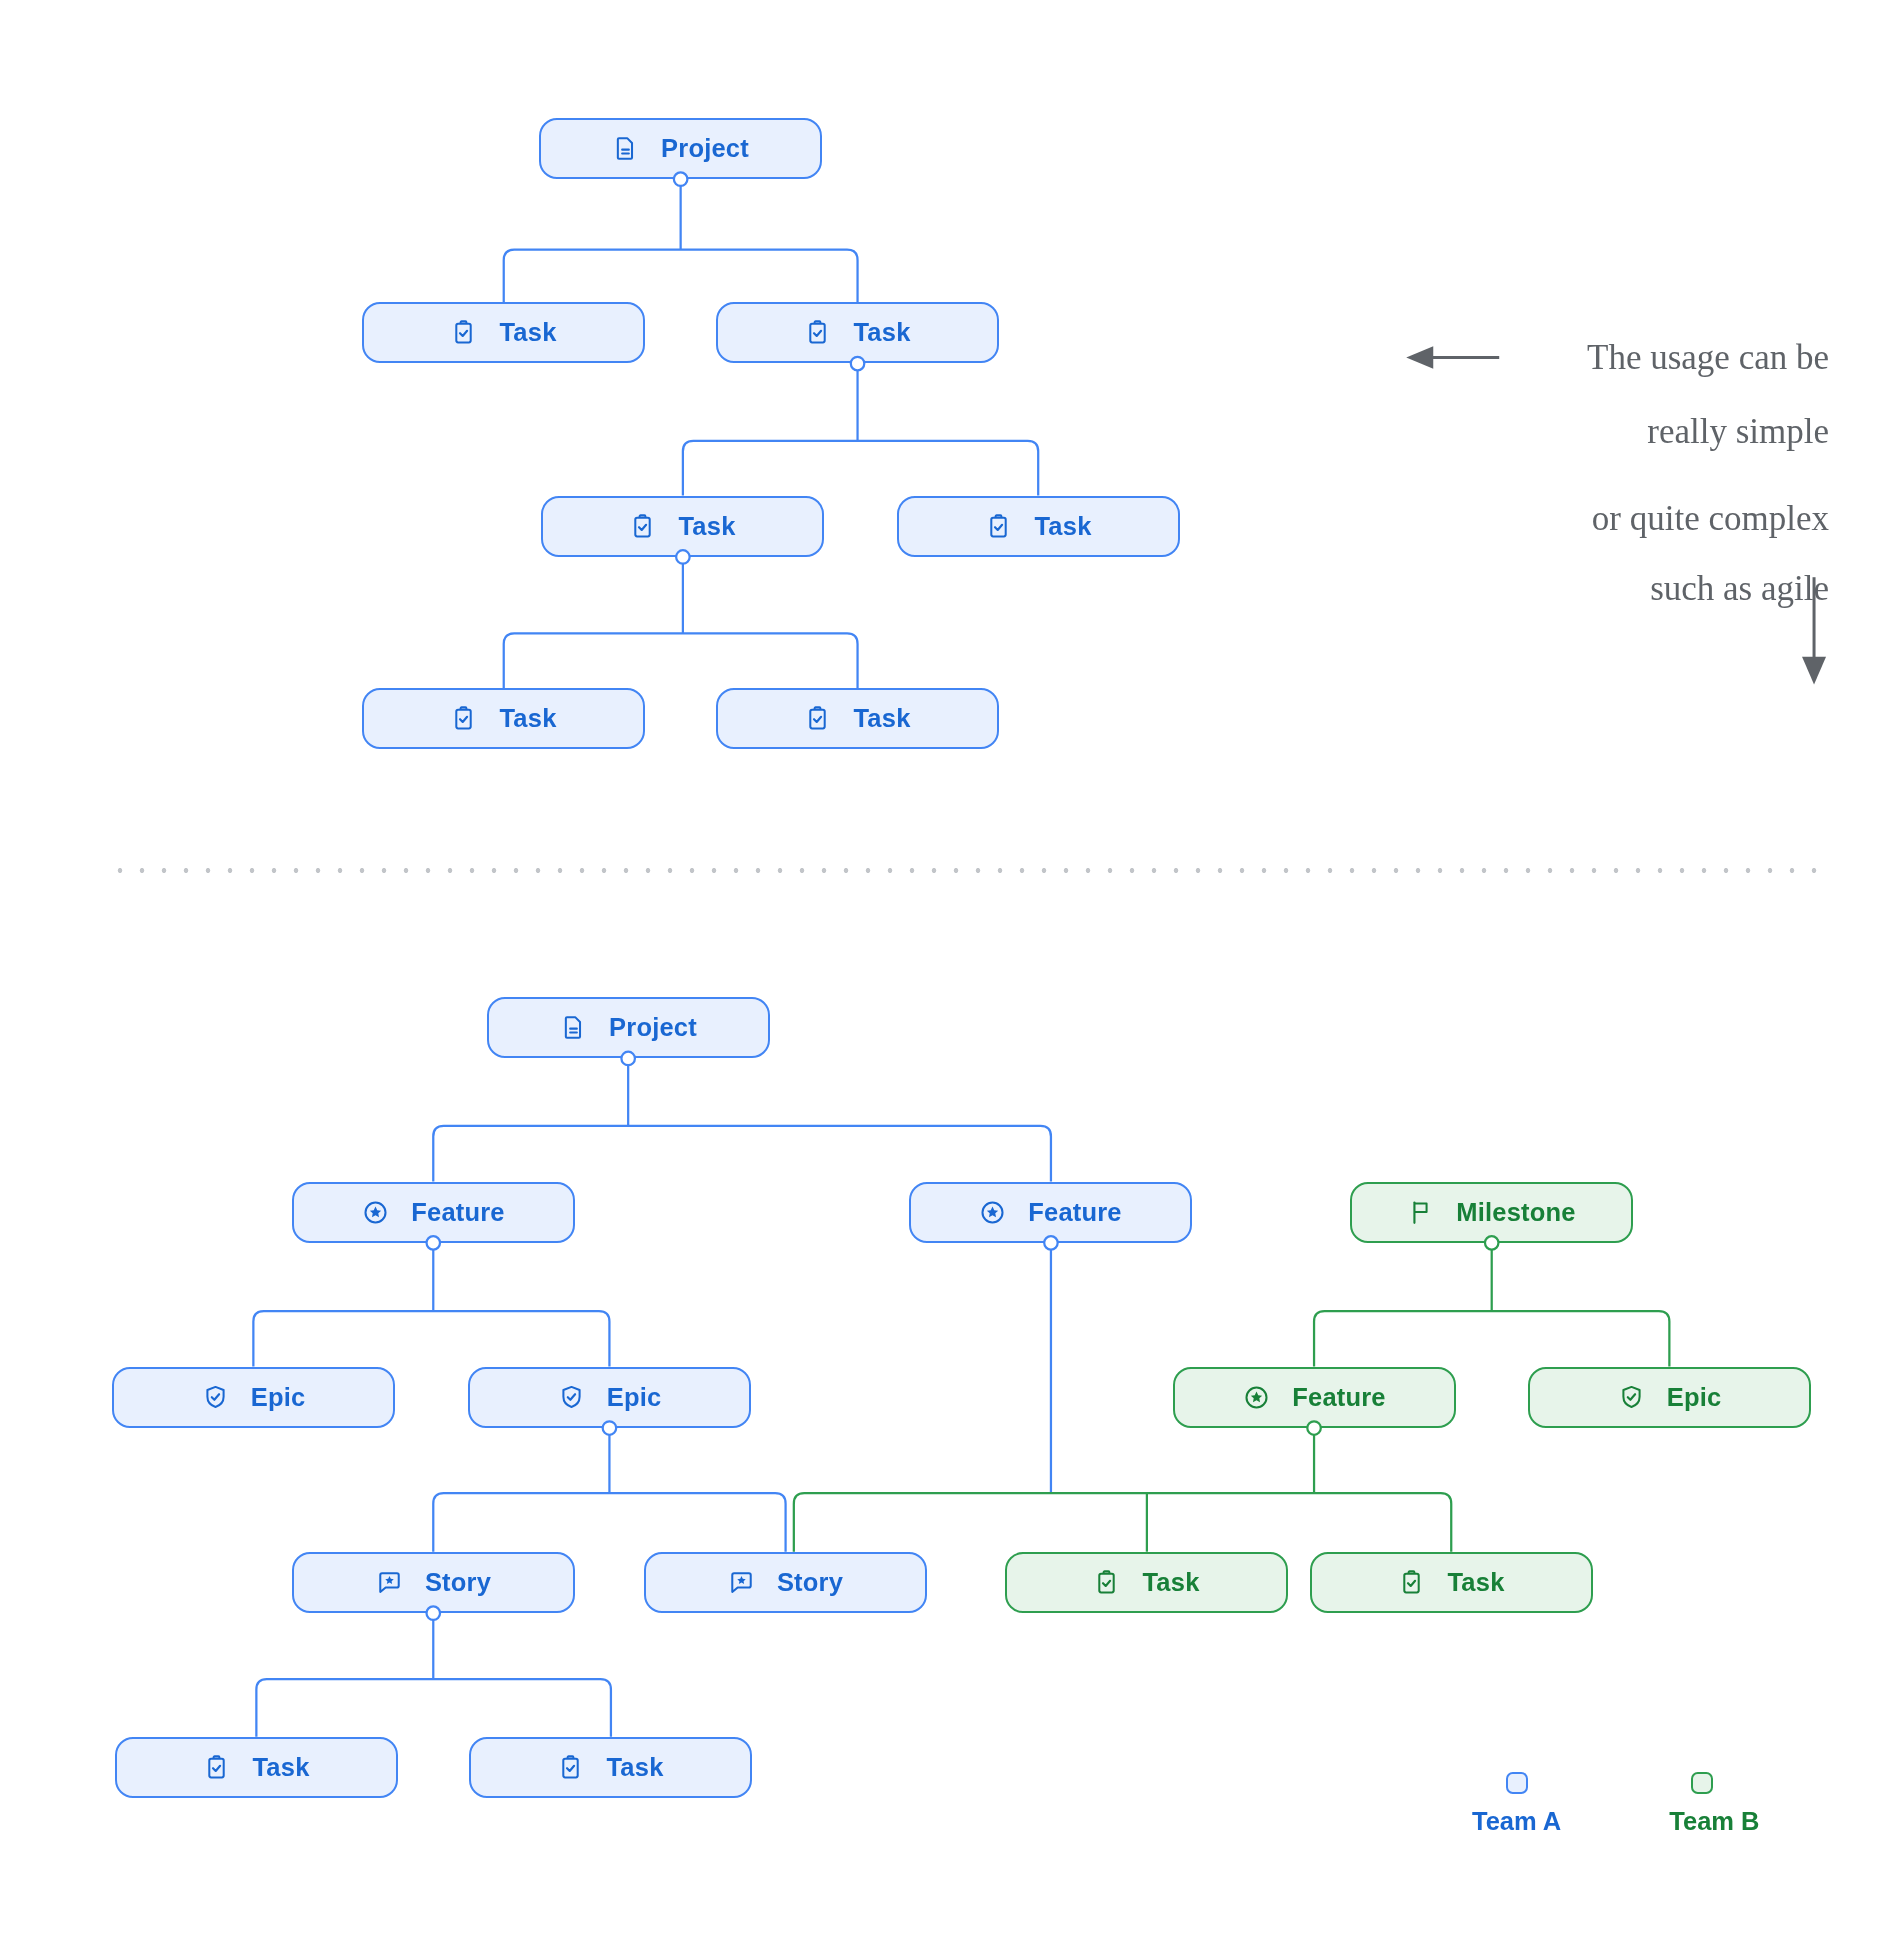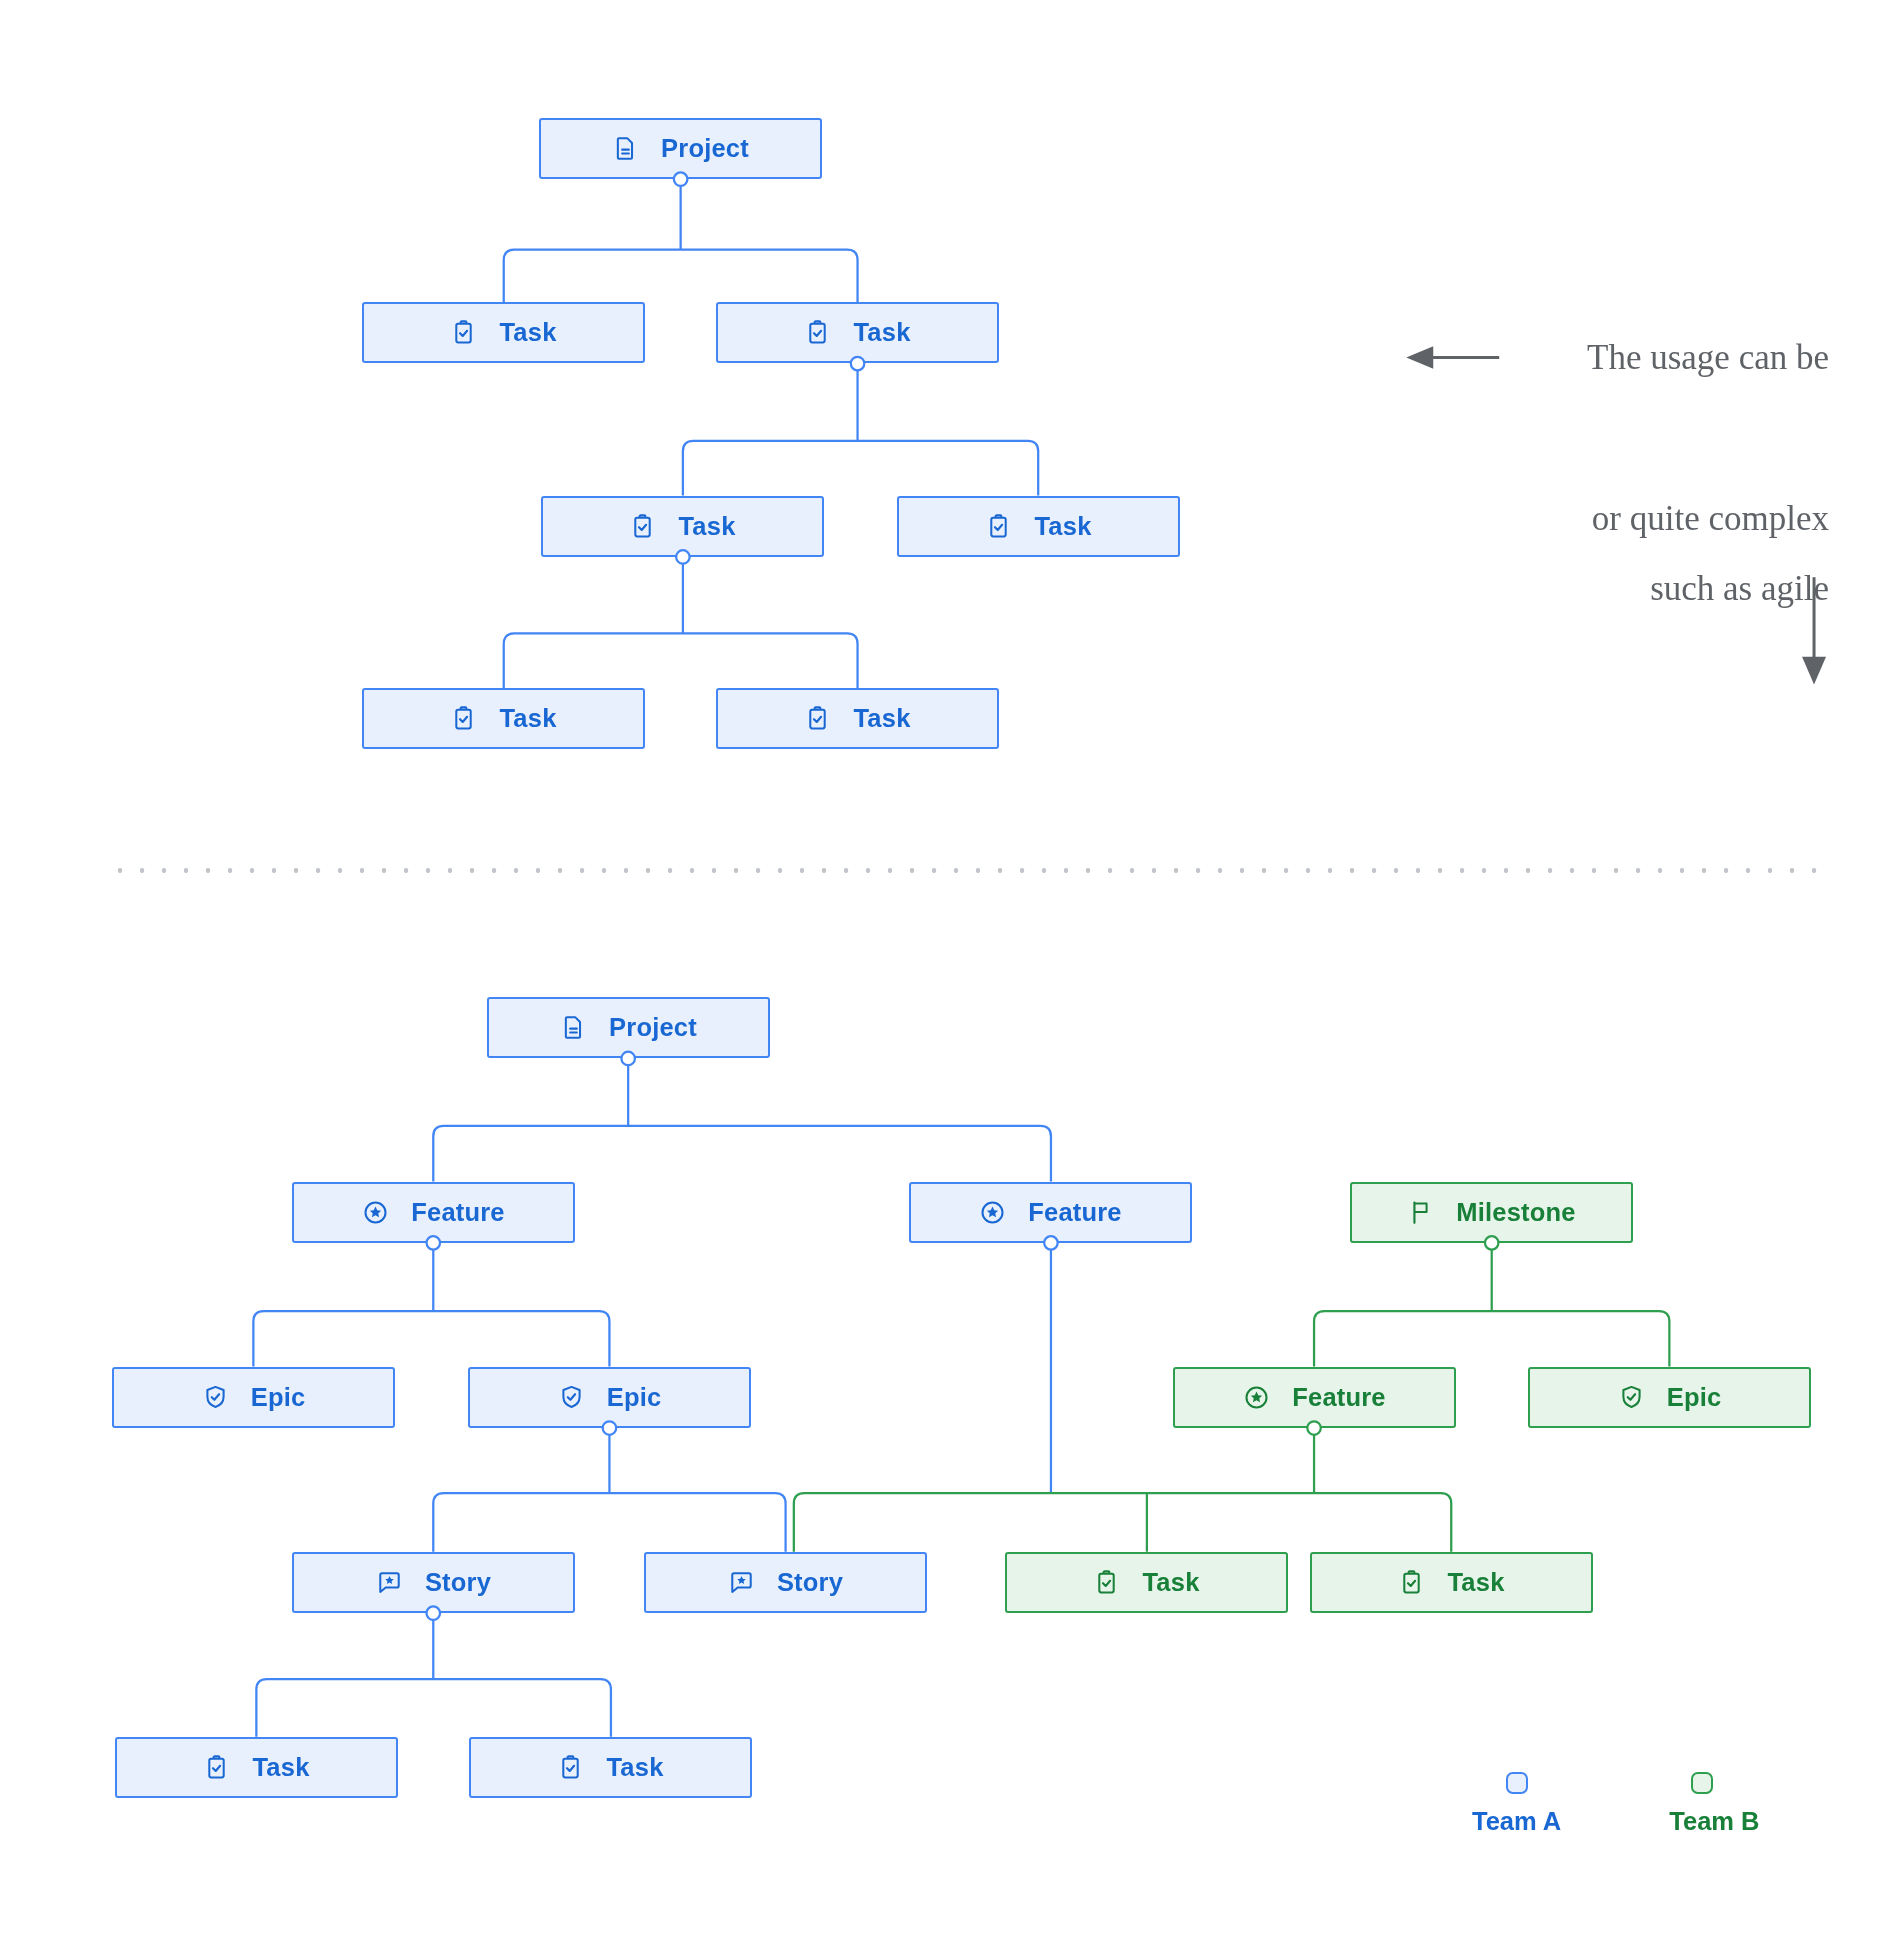--- a/index.html
+++ b/index.html
@@ -13,21 +13,21 @@
   #stage{position:absolute;inset:0;width:1898px;height:1955px;}
   svg.wires{position:absolute;left:0;top:0;z-index:1;}
   svg.ports{position:absolute;left:0;top:0;z-index:3;}
   .wire-a{stroke:var(--a-border);stroke-width:3;fill:none;}
   .wire-b{stroke:var(--b-border);stroke-width:3;fill:none;}
   .port-a{fill:#ffffff;stroke:var(--a-border);stroke-width:3;}
   .port-b{fill:#ffffff;stroke:var(--b-border);stroke-width:3;}
   .arrow-line{stroke:var(--gray);stroke-width:4;fill:none;}
   .arrow-head{fill:var(--gray);stroke:none;}
   .node{position:absolute;z-index:2;width:283px;height:61px;box-sizing:border-box;
-        border-radius:3px;display:flex;align-items:center;justify-content:center;
+        border-radius:18px;display:flex;align-items:center;justify-content:center;
         gap:22px;font-size:25.5px;font-weight:600;letter-spacing:0.2px;}
   .node.a{background:var(--a-fill);border:2.2px solid var(--a-border);color:var(--a-text);}
   .node.b{background:var(--b-fill);border:2.2px solid var(--b-border);color:var(--b-text);}
   .nicon{display:flex;align-items:center;}
   .nicon svg{width:27px;height:27px;display:block;}
   .annotation{position:absolute;right:69px;text-align:right;color:var(--gray);
               font-size:35px;line-height:74px;z-index:2;font-family:Liberation Serif, serif;}
   #ann-simple{top:321px;}
   #ann-complex{top:484px;line-height:70px;}
   .divider{position:absolute;left:109px;top:867px;width:1718px;height:6.7px;z-index:1;
@@ -313,20 +313,21 @@
     <circle class="port-a" cx="578" cy="1658" r="9"></circle>
     <circle class="port-a" cx="1402" cy="1658" r="9"></circle>
     <circle class="port-a" cx="813" cy="1905" r="9"></circle>
     <circle class="port-a" cx="578" cy="2152" r="9"></circle>
     <circle class="port-b" cx="1990" cy="1658" r="9"></circle>
     <circle class="port-b" cx="1753" cy="1905" r="9"></circle>
   </svg>
 
   <div class="annotation" id="ann-simple">
     <div>The usage can be</div>
+    <div>really simple</div>
   </div>
   <div class="annotation" id="ann-complex">
     <div>or quite complex</div>
     <div>such as agile</div>
   </div>
 
   <div class="divider"></div>
 
   <div class="legend">
     <div class="legend-item a">

